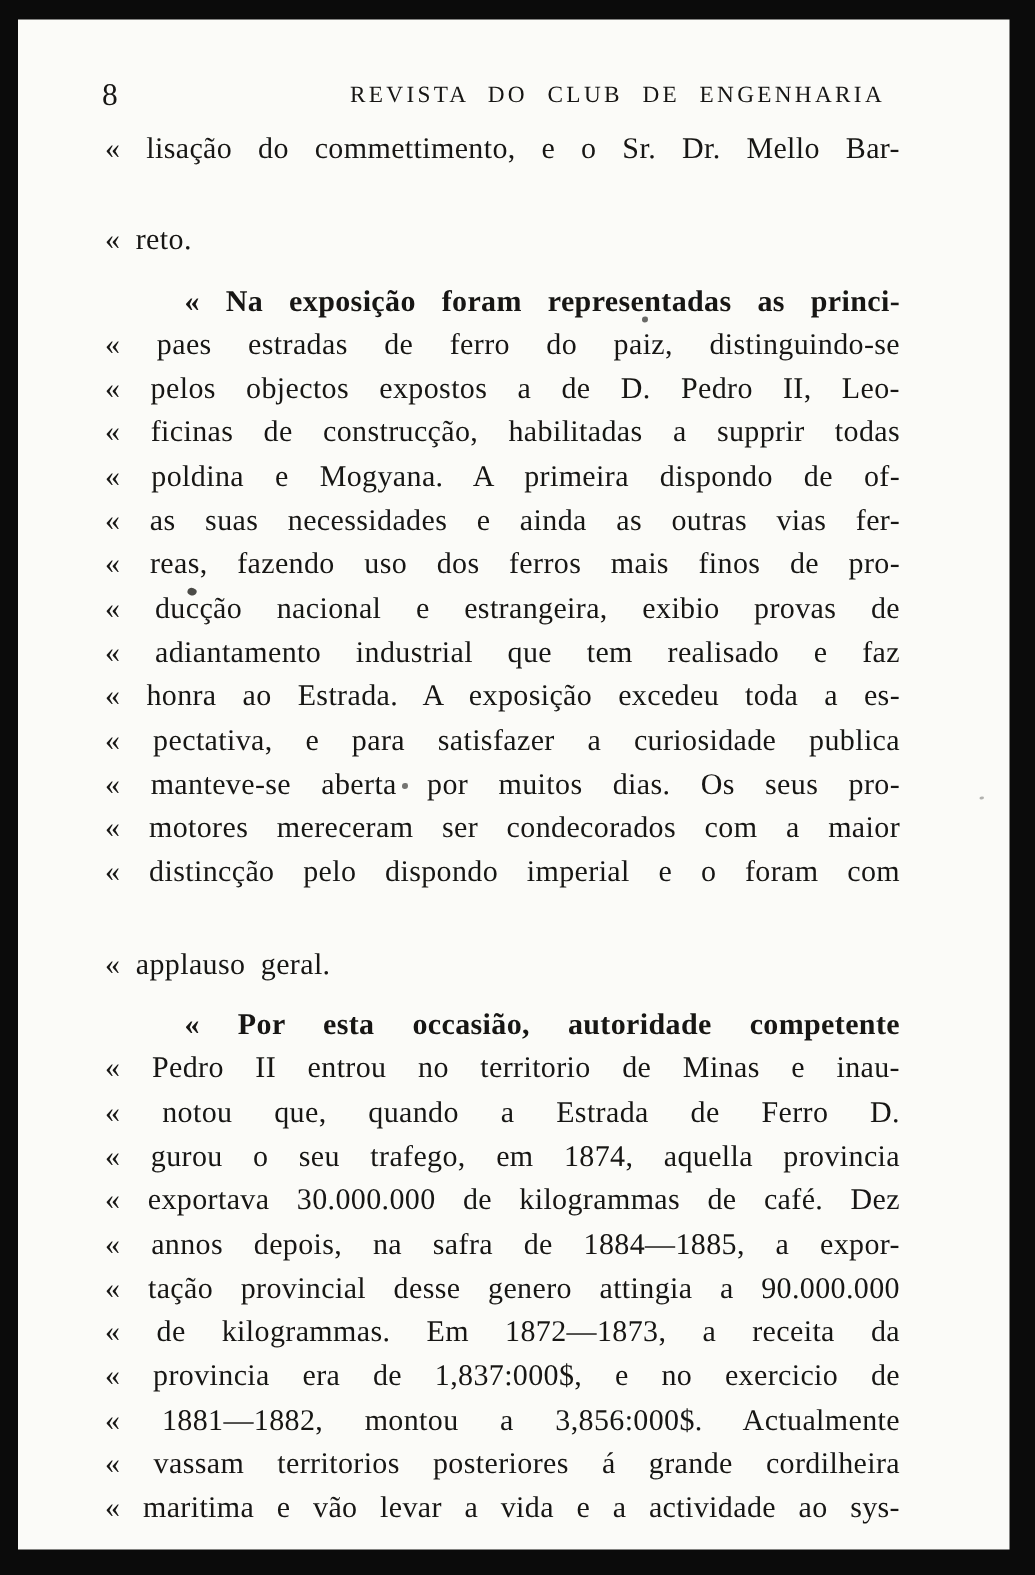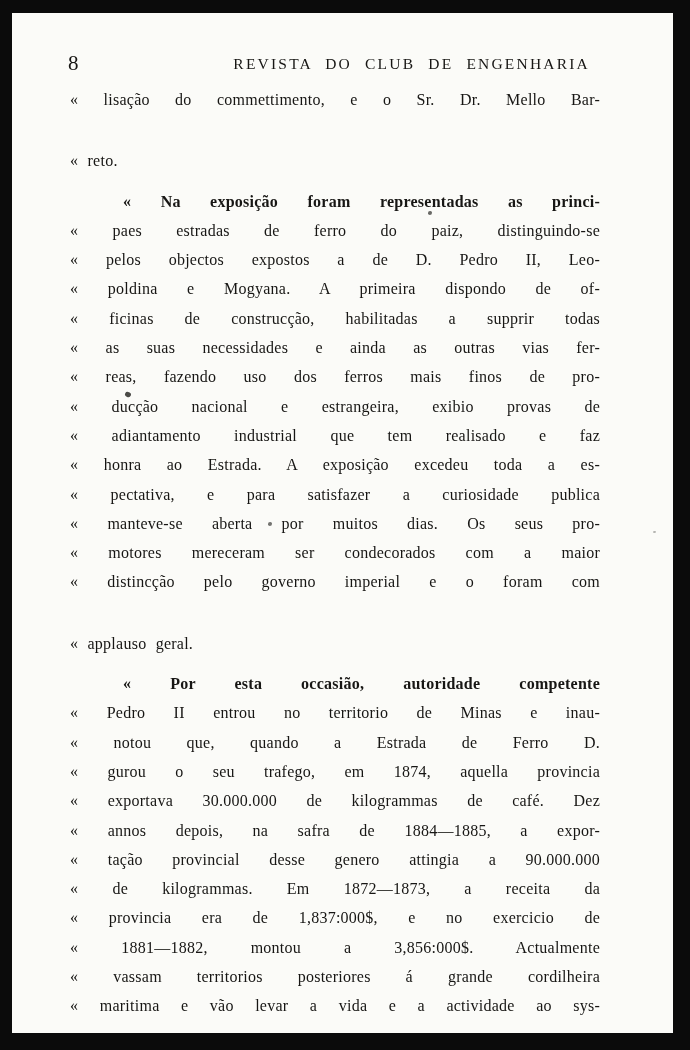--- a/index.html
+++ b/index.html
@@ -39,21 +39,21 @@
     top: 3px;
     text-align: right;
     font-size: 15.5px;
     line-height: 20px;
     letter-spacing: 2.2px;
     word-spacing: 7px;
     white-space: nowrap;
   }
   .text-block {
     margin: 10px 73px 0 58px; 
-    font-size: 16px;
+    font-size: 20px;
     line-height: 29.3px;
     letter-spacing: 0.25px;
   }
   .line {
     text-align: justify;
     text-align-last: justify;
     white-space: normal;
   }
   .line.para-start {
     padding-left: 53px;
@@ -84,31 +84,31 @@
   <div class="running-head">
     <span class="pagenum">8</span>
     <span class="head-title">REVISTA DO CLUB DE ENGENHARIA</span>
   </div>
   <div class="text-block">
       <div class="line">« lisação do commettimento, e o Sr. Dr. Mello Bar-</div>
       <div class="line para-end">« reto.</div>
       <div class="line para-start">« Na exposição foram representadas as princi-</div>
       <div class="line">« paes estradas de ferro do paiz, distinguindo-se</div>
       <div class="line">« pelos objectos expostos a de D. Pedro II, Leo-</div>
+      <div class="line">« ficinas de construcção, habilitadas a supprir todas</div>
       <div class="line">« poldina e Mogyana. A primeira dispondo de of-</div>
-      <div class="line">« ficinas de construcção, habilitadas a supprir todas</div>
       <div class="line">« as suas necessidades e ainda as outras vias fer-</div>
       <div class="line">« reas, fazendo uso dos ferros mais finos de pro-</div>
       <div class="line">« ducção nacional e estrangeira, exibio provas de</div>
       <div class="line">« adiantamento industrial que tem realisado e faz</div>
       <div class="line">« honra ao Estrada. A exposição excedeu toda a es-</div>
       <div class="line">« pectativa, e para satisfazer a curiosidade publica</div>
       <div class="line">« manteve-se aberta por muitos dias. Os seus pro-</div>
       <div class="line">« motores mereceram ser condecorados com a maior</div>
-      <div class="line">« distincção pelo governo imperial e o foram com</div>
+      <div class="line">« distincção pelo dispondo imperial e o foram com</div>
       <div class="line para-end">« applauso geral.</div>
       <div class="line para-start">« Por esta occasião, autoridade competente</div>
       <div class="line">« Pedro II entrou no territorio de Minas e inau-</div>
       <div class="line">« notou que, quando a Estrada de Ferro D.</div>
       <div class="line">« gurou o seu trafego, em 1874, aquella provincia</div>
       <div class="line">« exportava 30.000.000 de kilogrammas de café. Dez</div>
       <div class="line">« annos depois, na safra de 1884—1885, a expor-</div>
       <div class="line">« tação provincial desse genero attingia a 90.000.000</div>
       <div class="line">« de kilogrammas. Em 1872—1873, a receita da</div>
       <div class="line">« provincia era de 1,837:000$, e no exercicio de</div>

